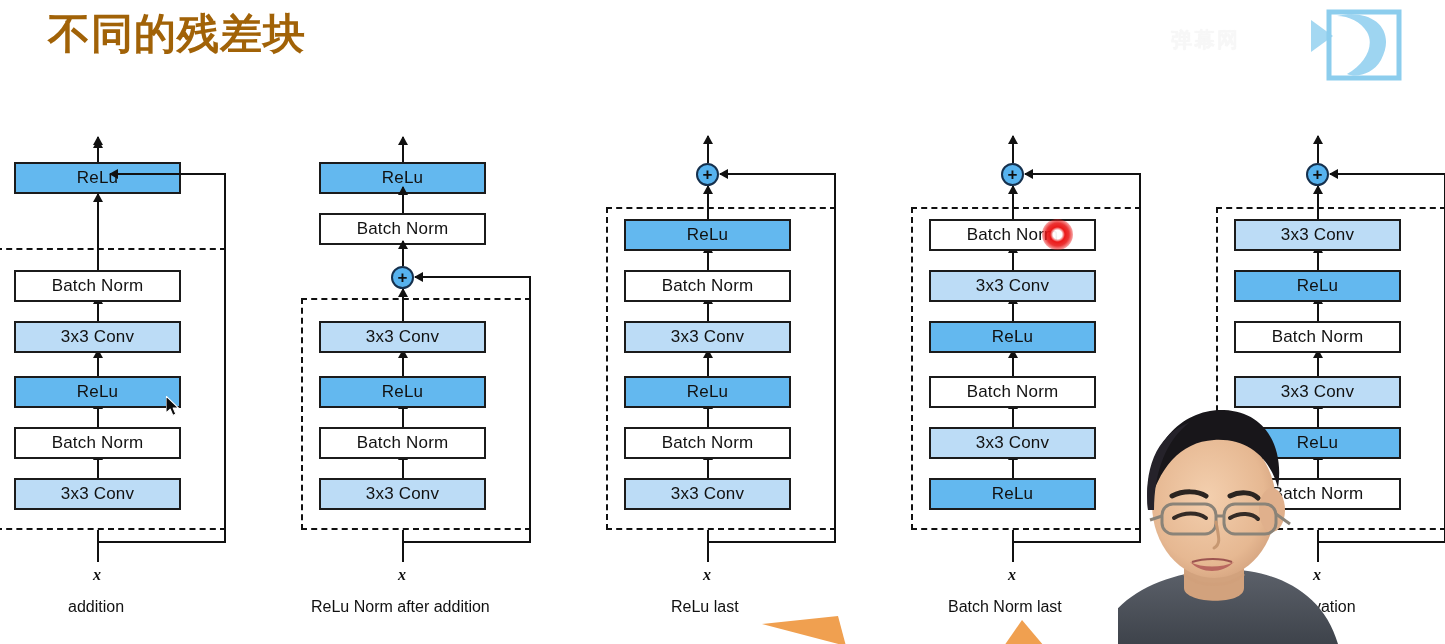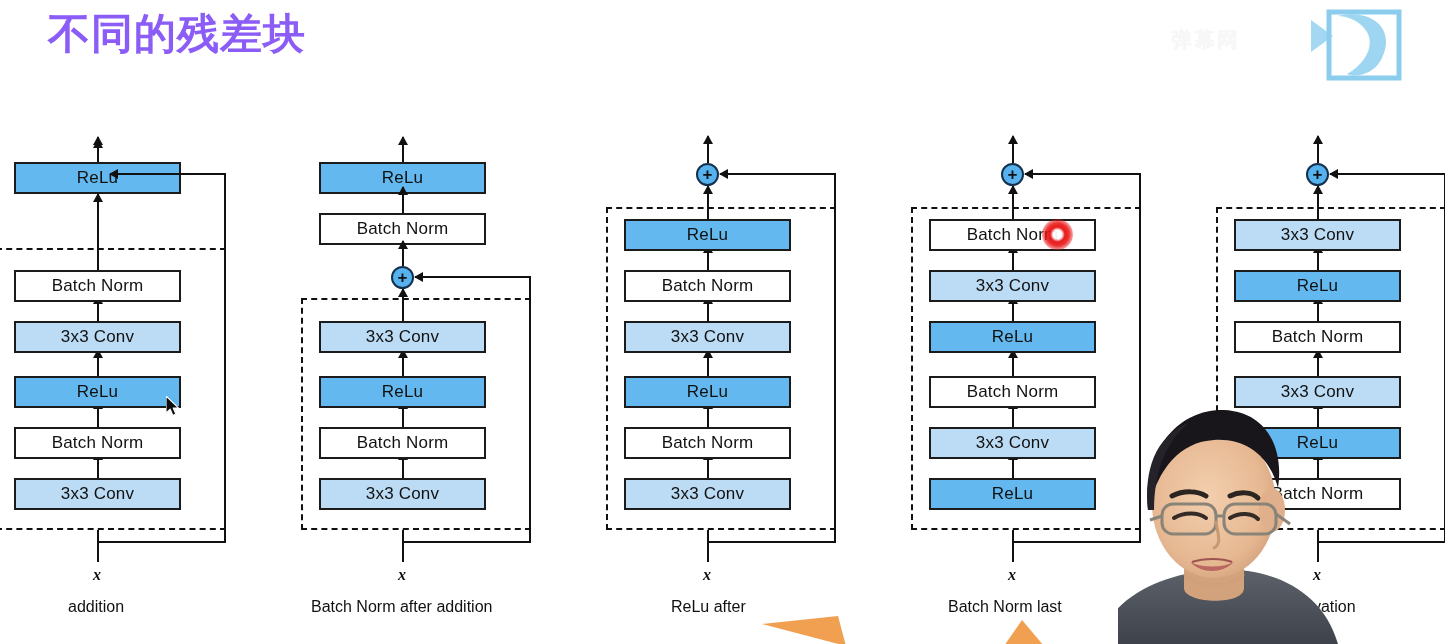--- a/index.html
+++ b/index.html
@@ -16,21 +16,21 @@
     background: #ffffff;
   }
 
   
   #slide-title {
     position: absolute;
     left: 48px;
     top: 8px;
     font-size: 42px;
     font-weight: bold;
-    color: #8b5cf6;
+    color: #a16207;
     letter-spacing: 1px;
     line-height: 1.25;
     white-space: nowrap;
     text-align: right;
   }
 
   
   #watermark {
     position: absolute;
     right: 14px;
@@ -290,21 +290,21 @@
     <div class="node relu" style="left:76px; top:162px;">ReLu</div>
     <div class="varrow" style="left:159px; top:187px; height:26px;"></div>
     <div class="varrow" style="left:159px; top:137px; height:25px;"></div>
 
     <div class="vline" style="left:286px; top:278px; height:265px;"></div>
     <div class="hline" style="left:160px; top:541px; width:128px;"></div>
     <div class="hline arrow-left" style="left:172px; top:276px; width:116px;"></div>
 
     <div class="vline" style="left:159px; top:530px; height:32px;"></div>
     <div class="xlabel" style="left:155px; top:566px;">x</div>
-    <div class="caption" style="left:68px; top:598px;">Batch Norm after addition</div>
+    <div class="caption" style="left:68px; top:598px;">ReLu Norm after addition</div>
   </div>
 
   <div class="column" style="left:548px;">
     <div class="dashbox" style="left:58px; top:207px; width:230px; height:323px;"></div>
 
     <div class="node conv" style="left:76px; top:478px;">3x3 Conv</div>
     <div class="varrow" style="left:159px; top:452px; height:26px;"></div>
 
     <div class="node bnorm" style="left:76px; top:427px;">Batch Norm</div>
     <div class="varrow" style="left:159px; top:401px; height:26px;"></div>
@@ -324,21 +324,21 @@
 
     <div class="plus" style="left:148px; top:163px;">+</div>
     <div class="varrow" style="left:159px; top:136px; height:27px;"></div>
 
     <div class="vline" style="left:286px; top:175px; height:368px;"></div>
     <div class="hline" style="left:160px; top:541px; width:128px;"></div>
     <div class="hline arrow-left" style="left:172px; top:173px; width:116px;"></div>
 
     <div class="vline" style="left:159px; top:530px; height:32px;"></div>
     <div class="xlabel" style="left:155px; top:566px;">x</div>
-    <div class="caption" style="left:123px; top:598px;">ReLu after</div>
+    <div class="caption" style="left:123px; top:598px;">ReLu last</div>
   </div>
 
   <div class="column" style="left:853px;">
     <div class="dashbox" style="left:58px; top:207px; width:230px; height:323px;"></div>
 
     <div class="node relu" style="left:76px; top:478px;">ReLu</div>
     <div class="varrow" style="left:159px; top:452px; height:26px;"></div>
 
     <div class="node conv" style="left:76px; top:427px;">3x3 Conv</div>
     <div class="varrow" style="left:159px; top:401px; height:26px;"></div>

